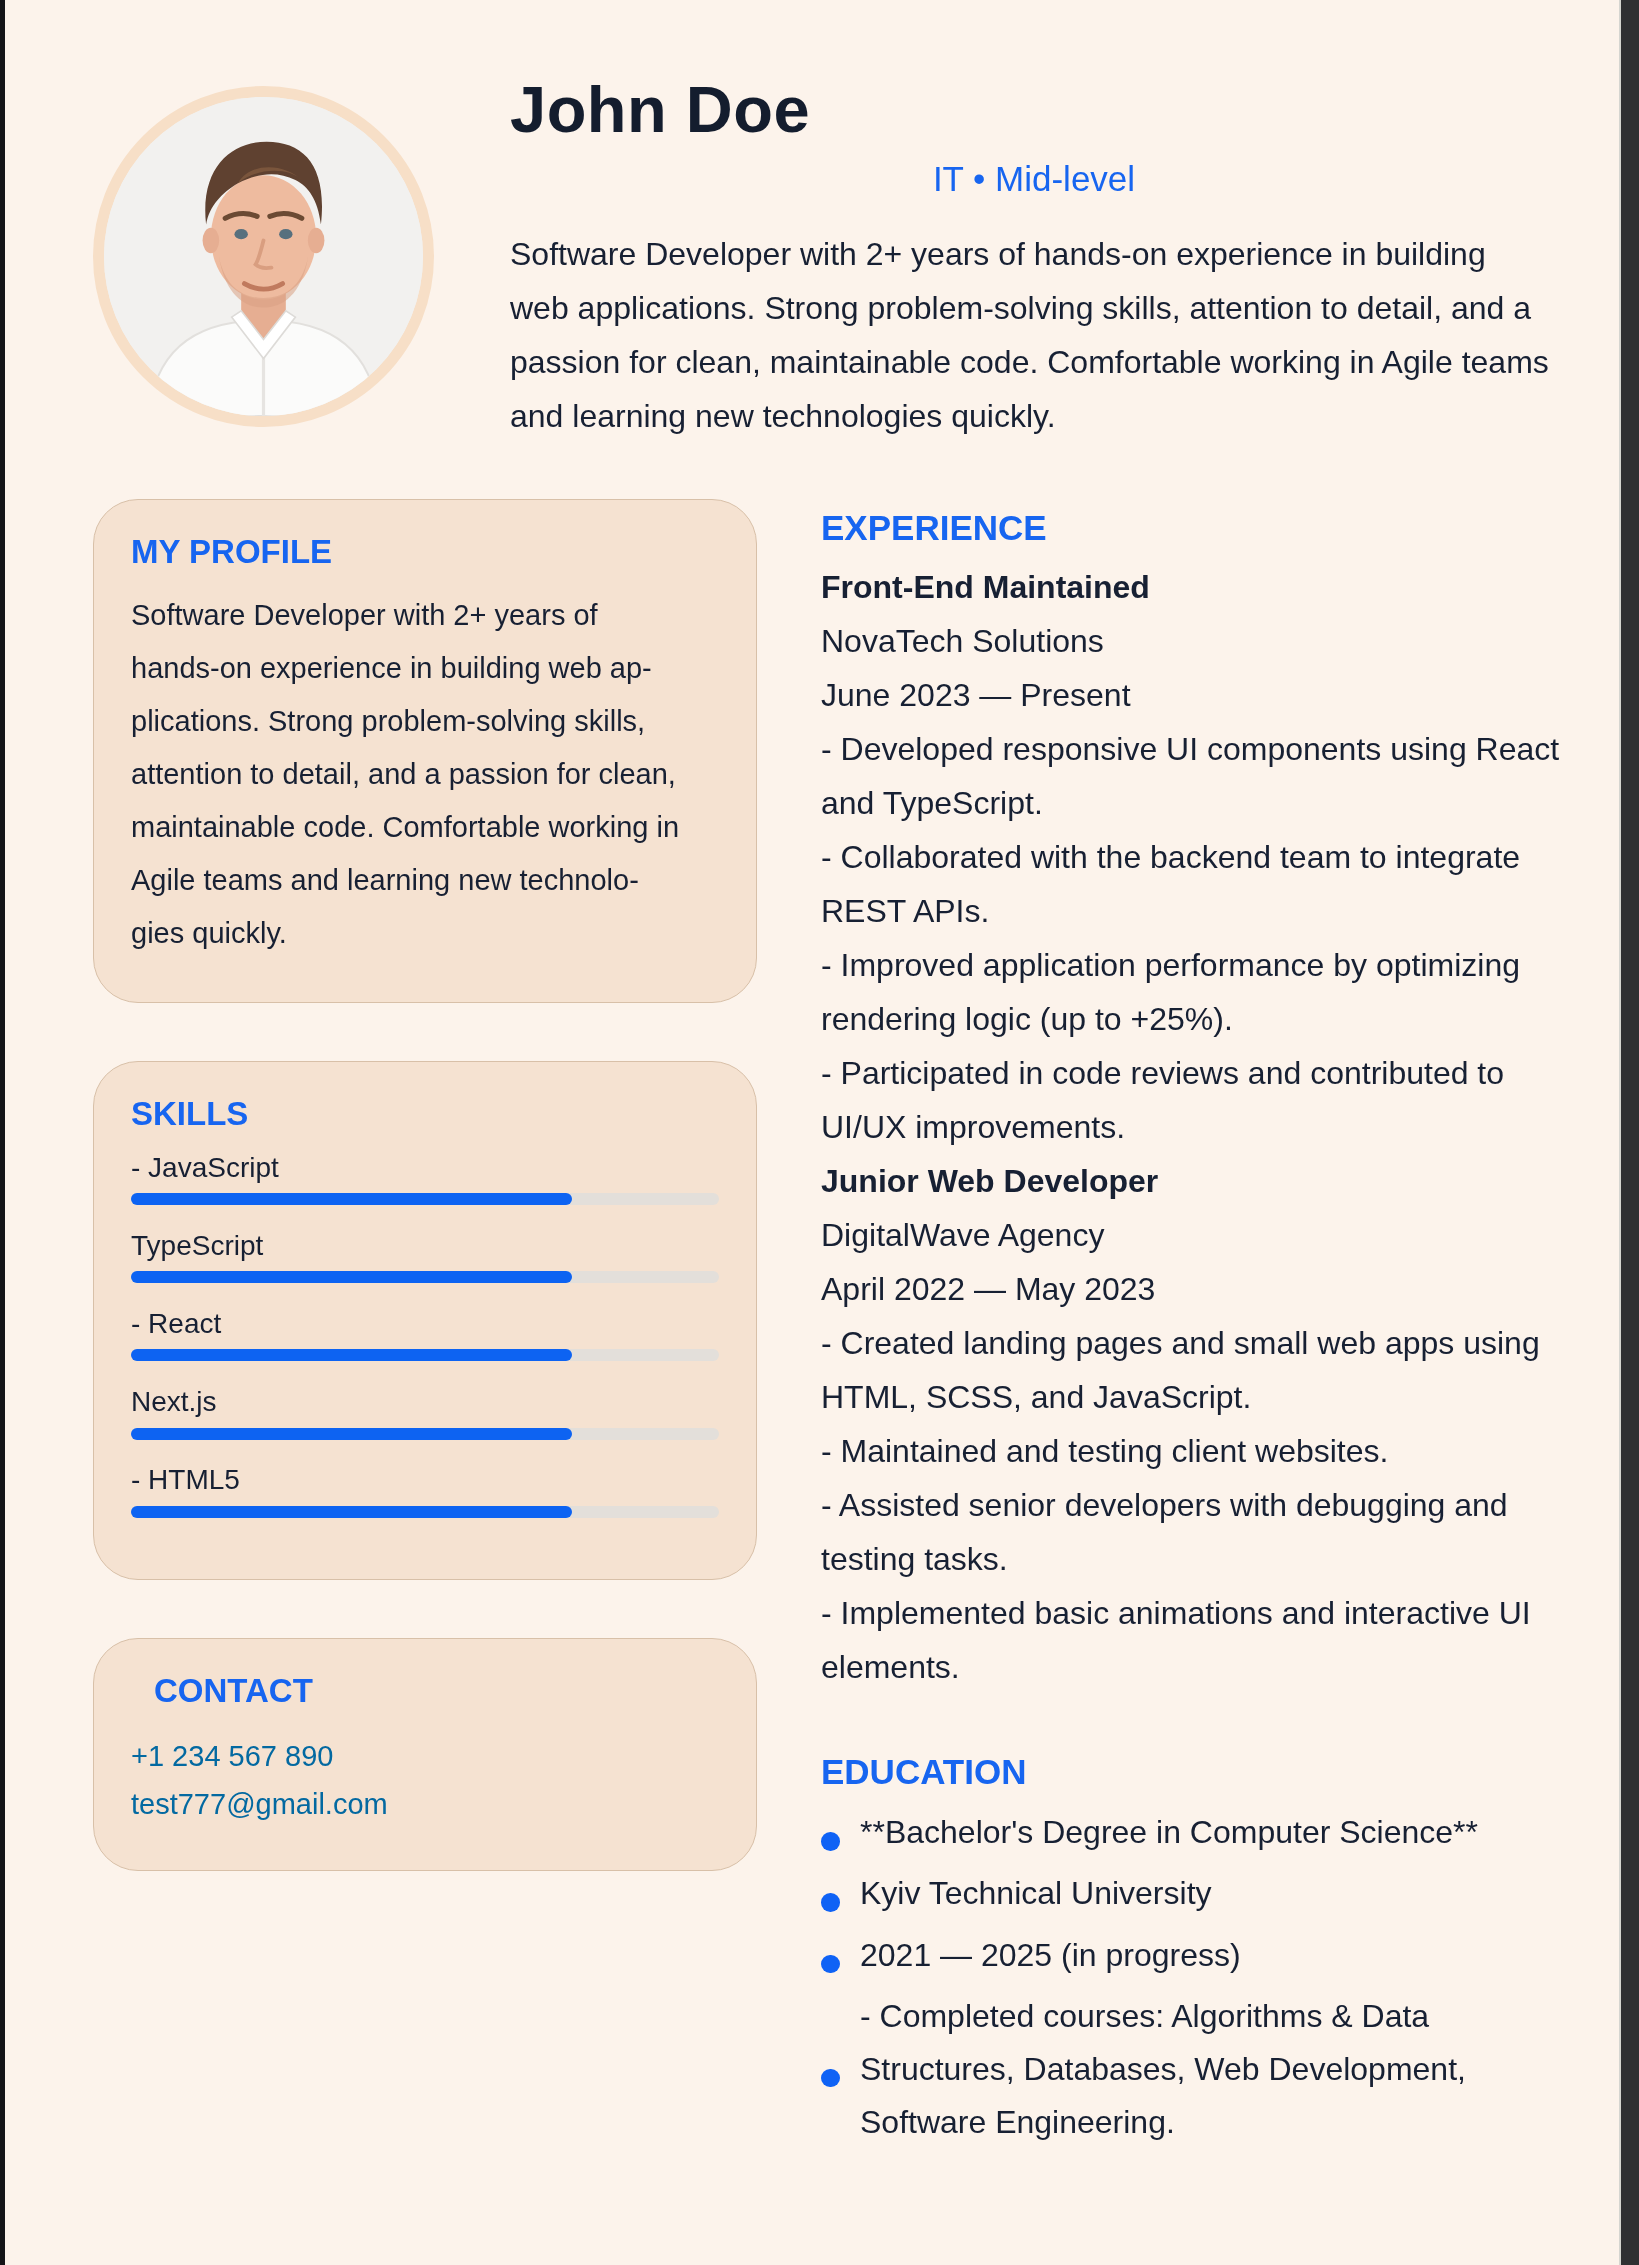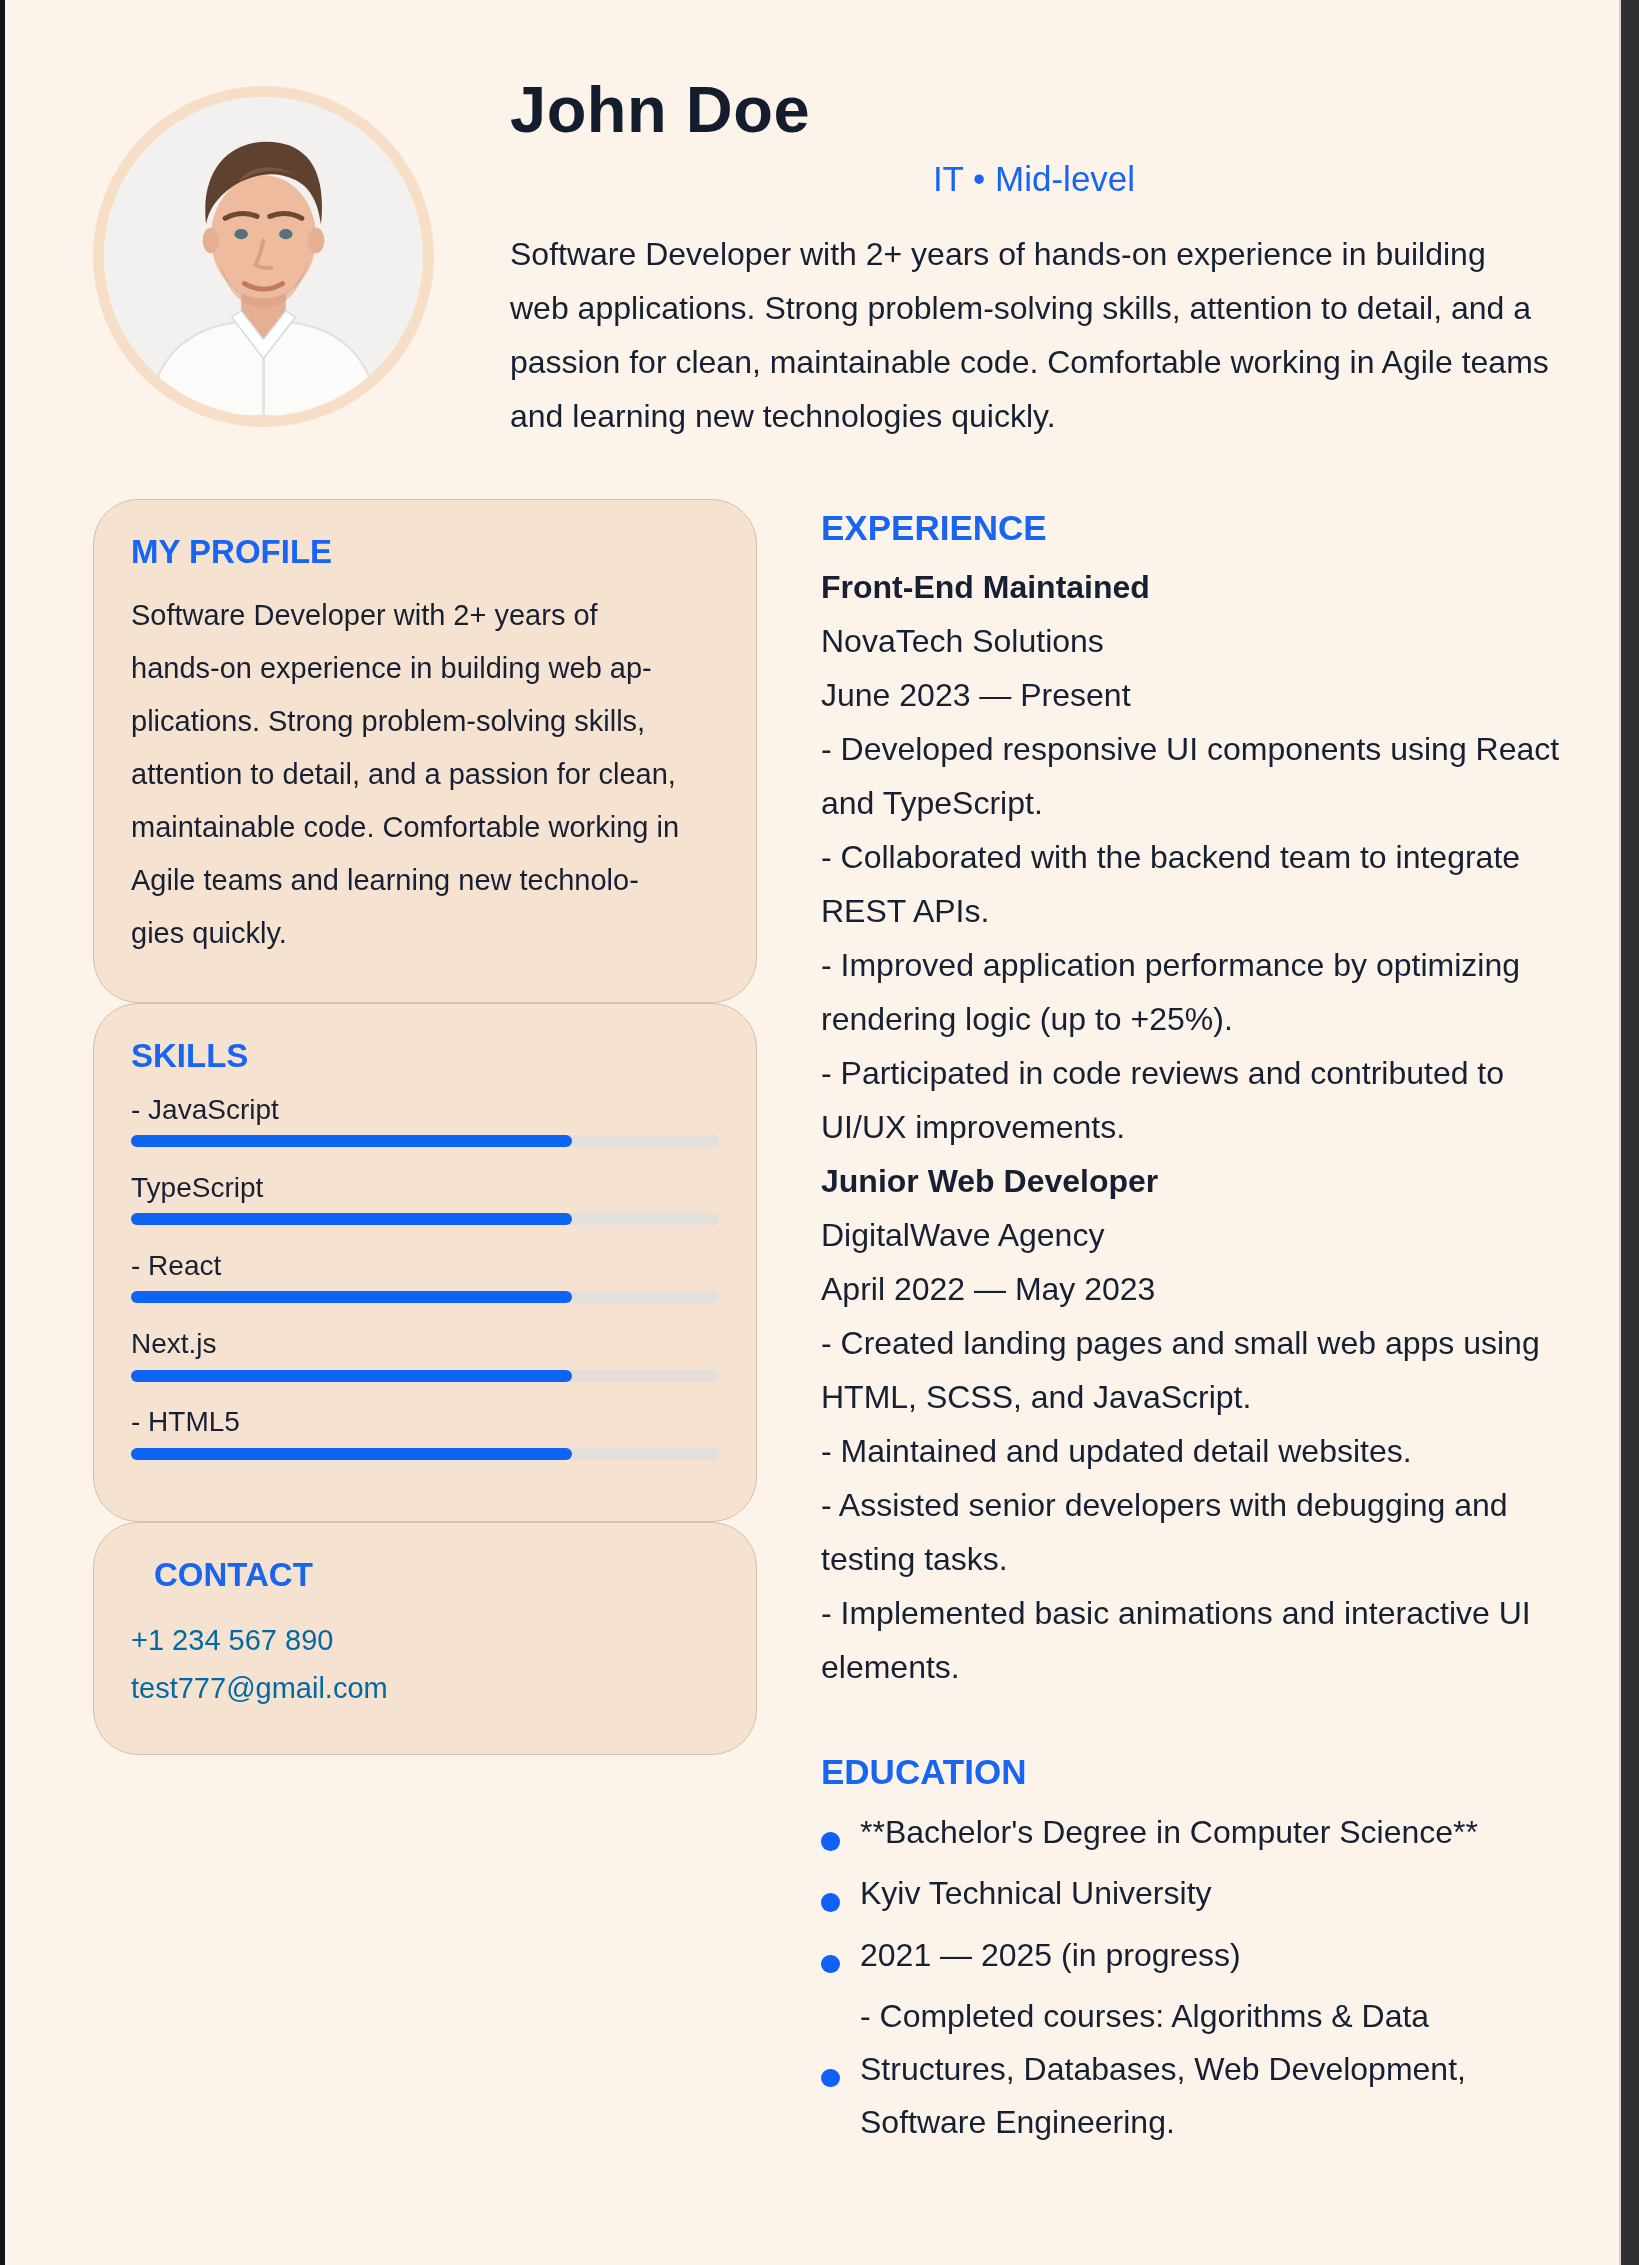--- a/index.html
+++ b/index.html
@@ -30,20 +30,21 @@
 
   
   .left-col{position:absolute;left:93px;top:499px;width:664px;}
   .right-col{position:absolute;left:821px;top:506px;width:770px;}
 
   
   .card{
     box-sizing:border-box;width:664px;
     background:#f5e2d1;border:1.9px solid #d8c0a8;border-radius:45px;
     padding:32px 37px 42px 37px;
+    margin-bottom:58px;
   }
   .card-title{font-size:33px;font-weight:bold;color:#1765f0;line-height:40px;}
   .profile-text{margin-top:16.7px;font-size:29px;line-height:53px;color:#172033;}
 
   .skills-list{margin-top:13px;}
   .skill-item{margin-bottom:19.5px;}
   .skill-label{font-size:28px;line-height:41px;color:#172033;}
   .skill-track{margin-top:5.6px;width:100%;height:12px;border-radius:6.5px;background:#e3dfda;}
   .skill-fill{height:12px;border-radius:6.5px;background:#0d63f2;}
 
@@ -184,21 +185,21 @@
           <div class="job-line">- Collaborated with the backend team to integrate REST APIs.</div>
           <div class="job-line">- Improved application performance by optimizing rendering logic (up to +25%).</div>
           <div class="job-line">- Participated in code reviews and contributed to UI/UX improvements.</div>
         </div>
 
   <div>
     <div class="job-line job-role">Junior Web Developer</div>
     <div class="job-line">DigitalWave Agency</div>
     <div class="job-line">April 2022 — May 2023</div>
   <div class="job-line">- Created landing pages and small web apps using HTML, SCSS, and JavaScript.</div>
-          <div class="job-line">- Maintained and updated detail websites.</div>
+          <div class="job-line">- Maintained and testing client websites.</div>
           <div class="job-line">- Assisted senior developers with debugging and testing tasks.</div>
           <div class="job-line">- Implemented basic animations and interactive UI elements.</div>
         </div>
 </div>
   </div>
 
   <div class="education">
     <div class="section-title">EDUCATION</div>
     <div class="edu-list" id="edu-list">
   <div class="edu-item">

